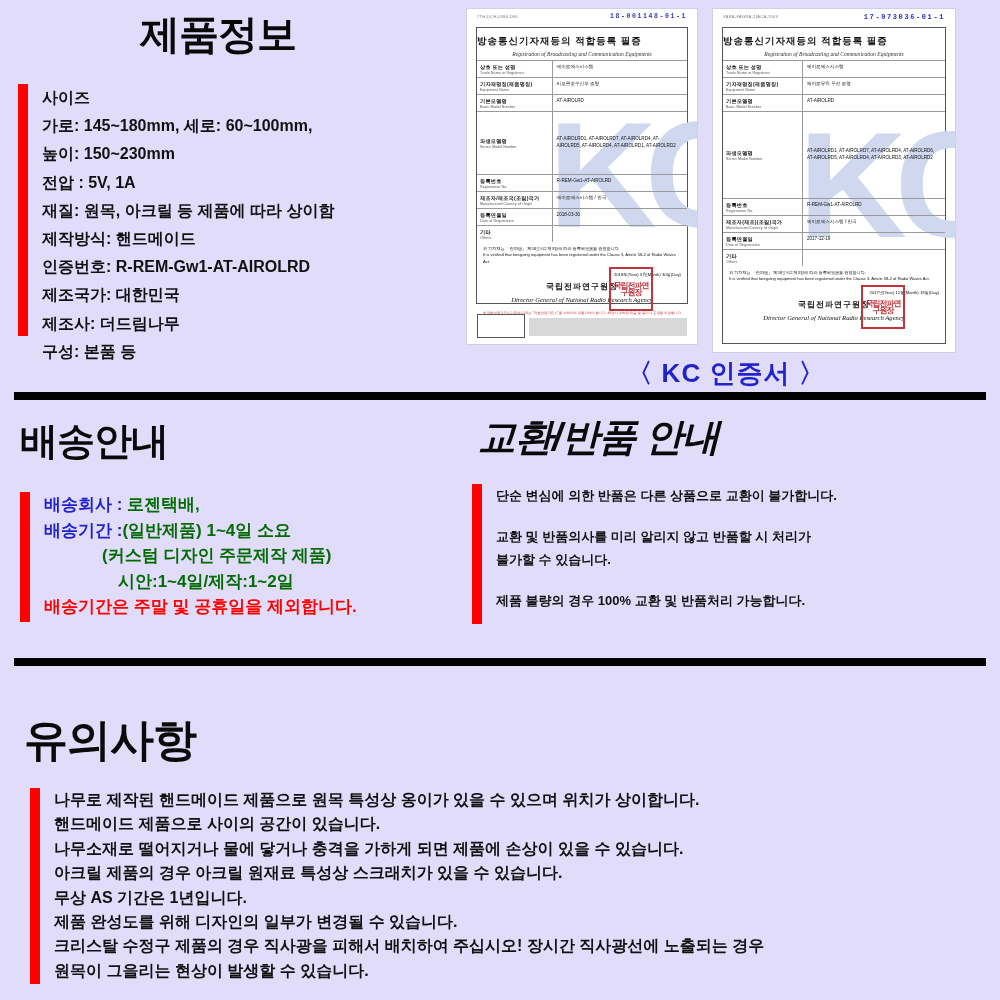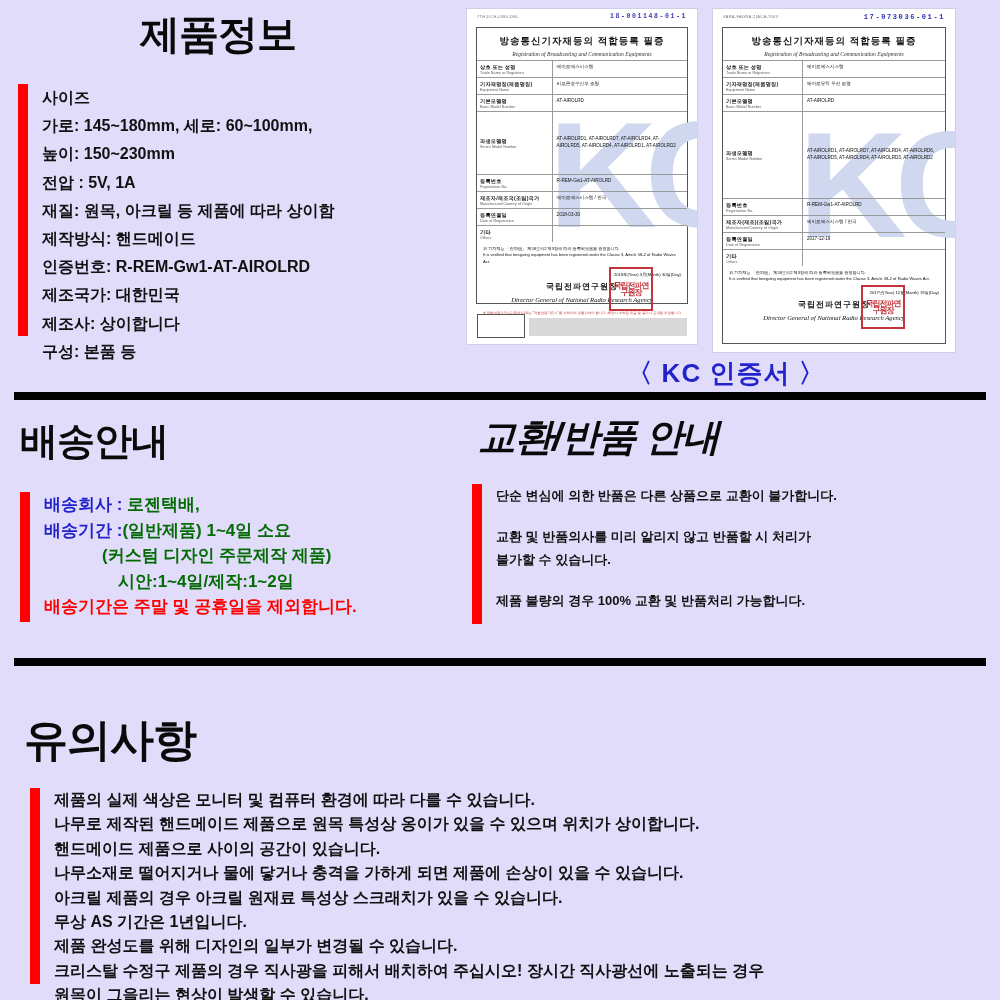--- a/index.html
+++ b/index.html
@@ -82,21 +82,21 @@
     position:absolute;top:4px;right:10px;
     font-size:7px;letter-spacing:1.6px;color:#2b2bbb;font-weight:bold;
     font-family:"Liberation Mono","DejaVu Sans Mono",monospace;
   }
   #cert-left .cert-topnum{color:#3a3ab5;font-size:6.5px;}
   .cert-topleft{
     position:absolute;top:5px;left:10px;
     font-size:4px;color:#777;letter-spacing:.3px;
   }
   .cert-h1{
-    text-align:center;font-size:9.5px;font-weight:bold;color:#111;
+    text-align:left;font-size:9.5px;font-weight:bold;color:#111;
     margin-top:7px;letter-spacing:1px;
   }
   .cert-h2{
     text-align:center;font-size:5.6px;font-style:italic;color:#333;
     margin-top:3px;margin-bottom:3px;
     font-family:"Liberation Serif","DejaVu Serif",serif;
   }
   .crow{
     display:flex;border-top:1px solid #9a9a9a;
     position:relative;z-index:2;
@@ -201,21 +201,21 @@
       <div class="block-body">
         <div id="product-lines">
           <div>사이즈</div>
           <div>가로: 145~180mm, 세로: 60~100mm,</div>
           <div>높이: 150~230mm</div>
           <div>전압 : 5V, 1A</div>
           <div>재질: 원목, 아크릴 등 제품에 따라 상이함</div>
           <div>제작방식: 핸드메이드</div>
           <div>인증번호: R-REM-Gw1-AT-AIROLRD</div>
           <div>제조국가: 대한민국</div>
-          <div>제조사: 상이합니다</div>
+          <div>제조사: 더드림나무</div>
           <div>구성: 본품 등</div>
         </div>
       </div>
     </div>
 
     <div id="certs">
 
       <div class="cert" id="cert-left">
         <div class="cert-topleft">7TH-DCH-0380-DEL</div>
         <div class="cert-topnum">18-001148-01-1</div>
@@ -418,21 +418,20 @@
   </div>
 
   <div class="divider"></div>
 
   <div id="sec-notice">
     <div id="notice-title" class="section-title">유의사항</div>
 
     <div id="notice-block" class="block">
       <div class="redbar"></div>
       <div class="block-body">
-        <div class="notice-line">제품의 실제 색상은 모니터 및 컴퓨터 환경에 따라 다를 수 있습니다.</div>
         <div class="notice-line">나무로 제작된 핸드메이드 제품으로 원목 특성상 옹이가 있을 수 있으며 위치가 상이합니다.</div>
         <div class="notice-line">핸드메이드 제품으로 사이의 공간이 있습니다.</div>
         <div class="notice-line">나무소재로 떨어지거나 물에 닿거나 충격을 가하게 되면 제품에 손상이 있을 수 있습니다.</div>
         <div class="notice-line">아크릴 제품의 경우 아크릴 원재료 특성상 스크래치가 있을 수 있습니다.</div>
         <div class="notice-line">무상 AS 기간은 1년입니다.</div>
         <div class="notice-line">제품 완성도를 위해 디자인의 일부가 변경될 수 있습니다.</div>
         <div class="notice-line">크리스탈 수정구 제품의 경우 직사광을 피해서 배치하여 주십시오! 장시간 직사광선에 노출되는 경우</div>
         <div class="notice-line">원목이 그을리는 현상이 발생할 수 있습니다.</div>
       </div>
     </div>

